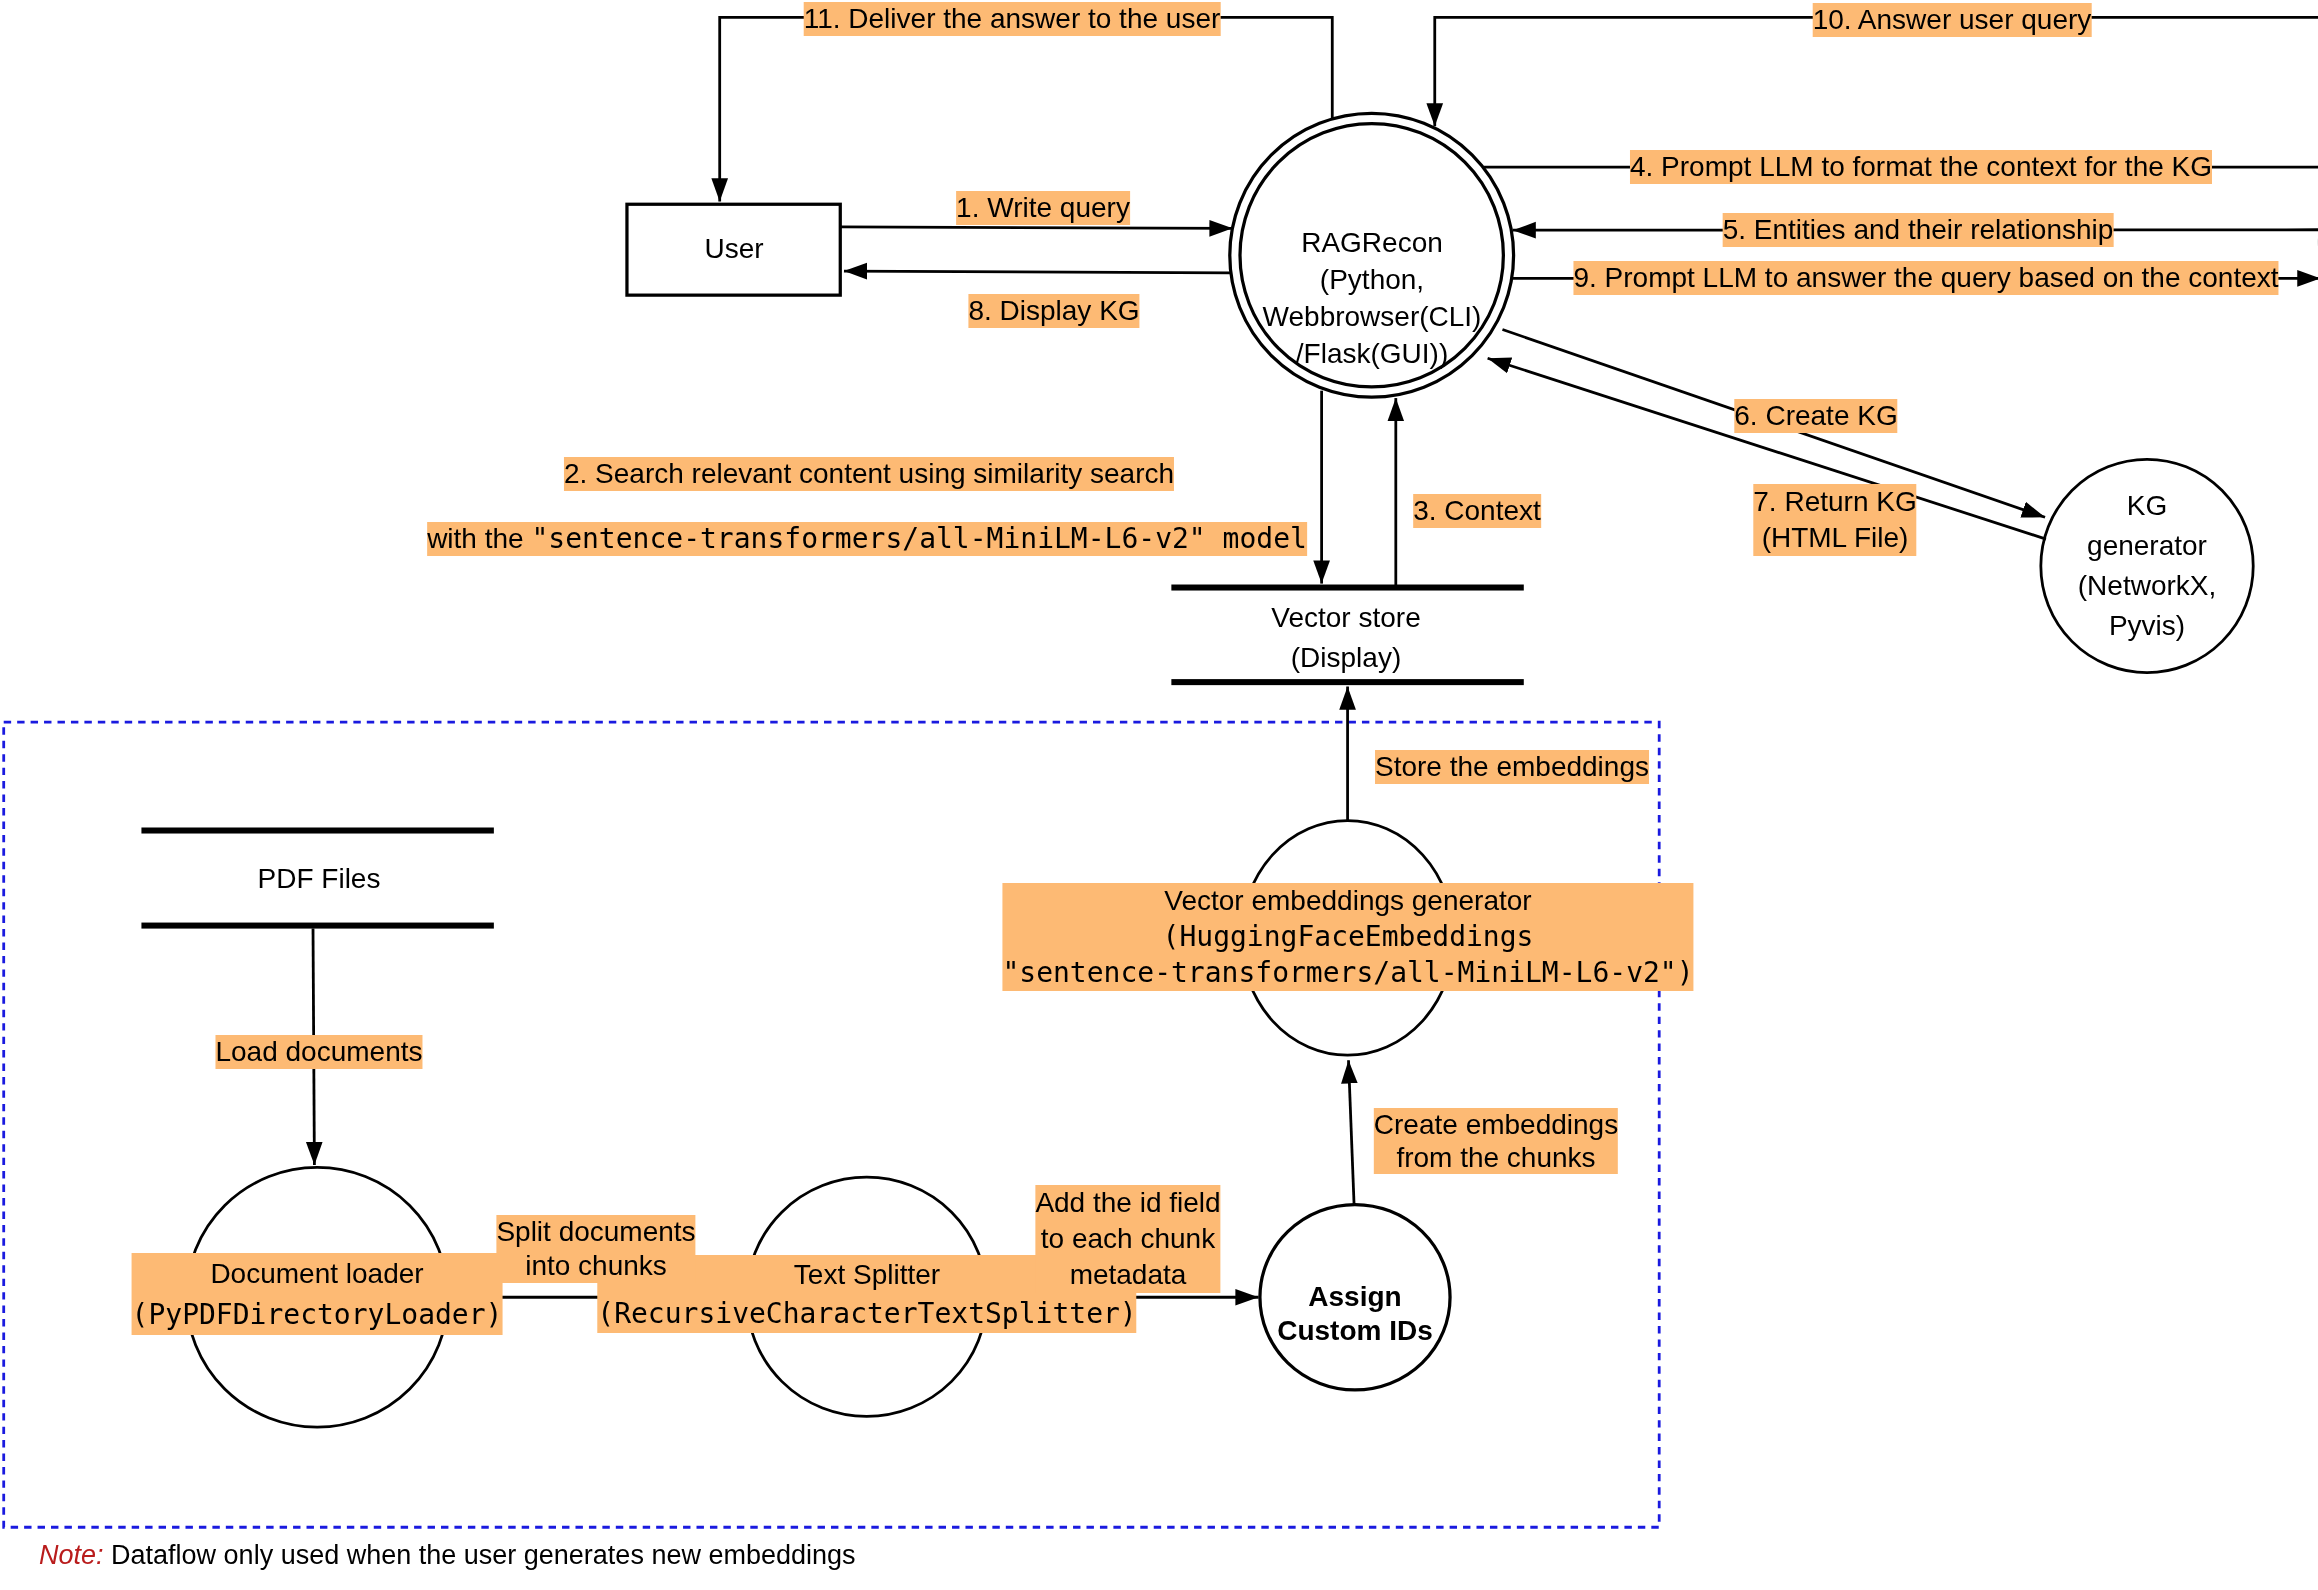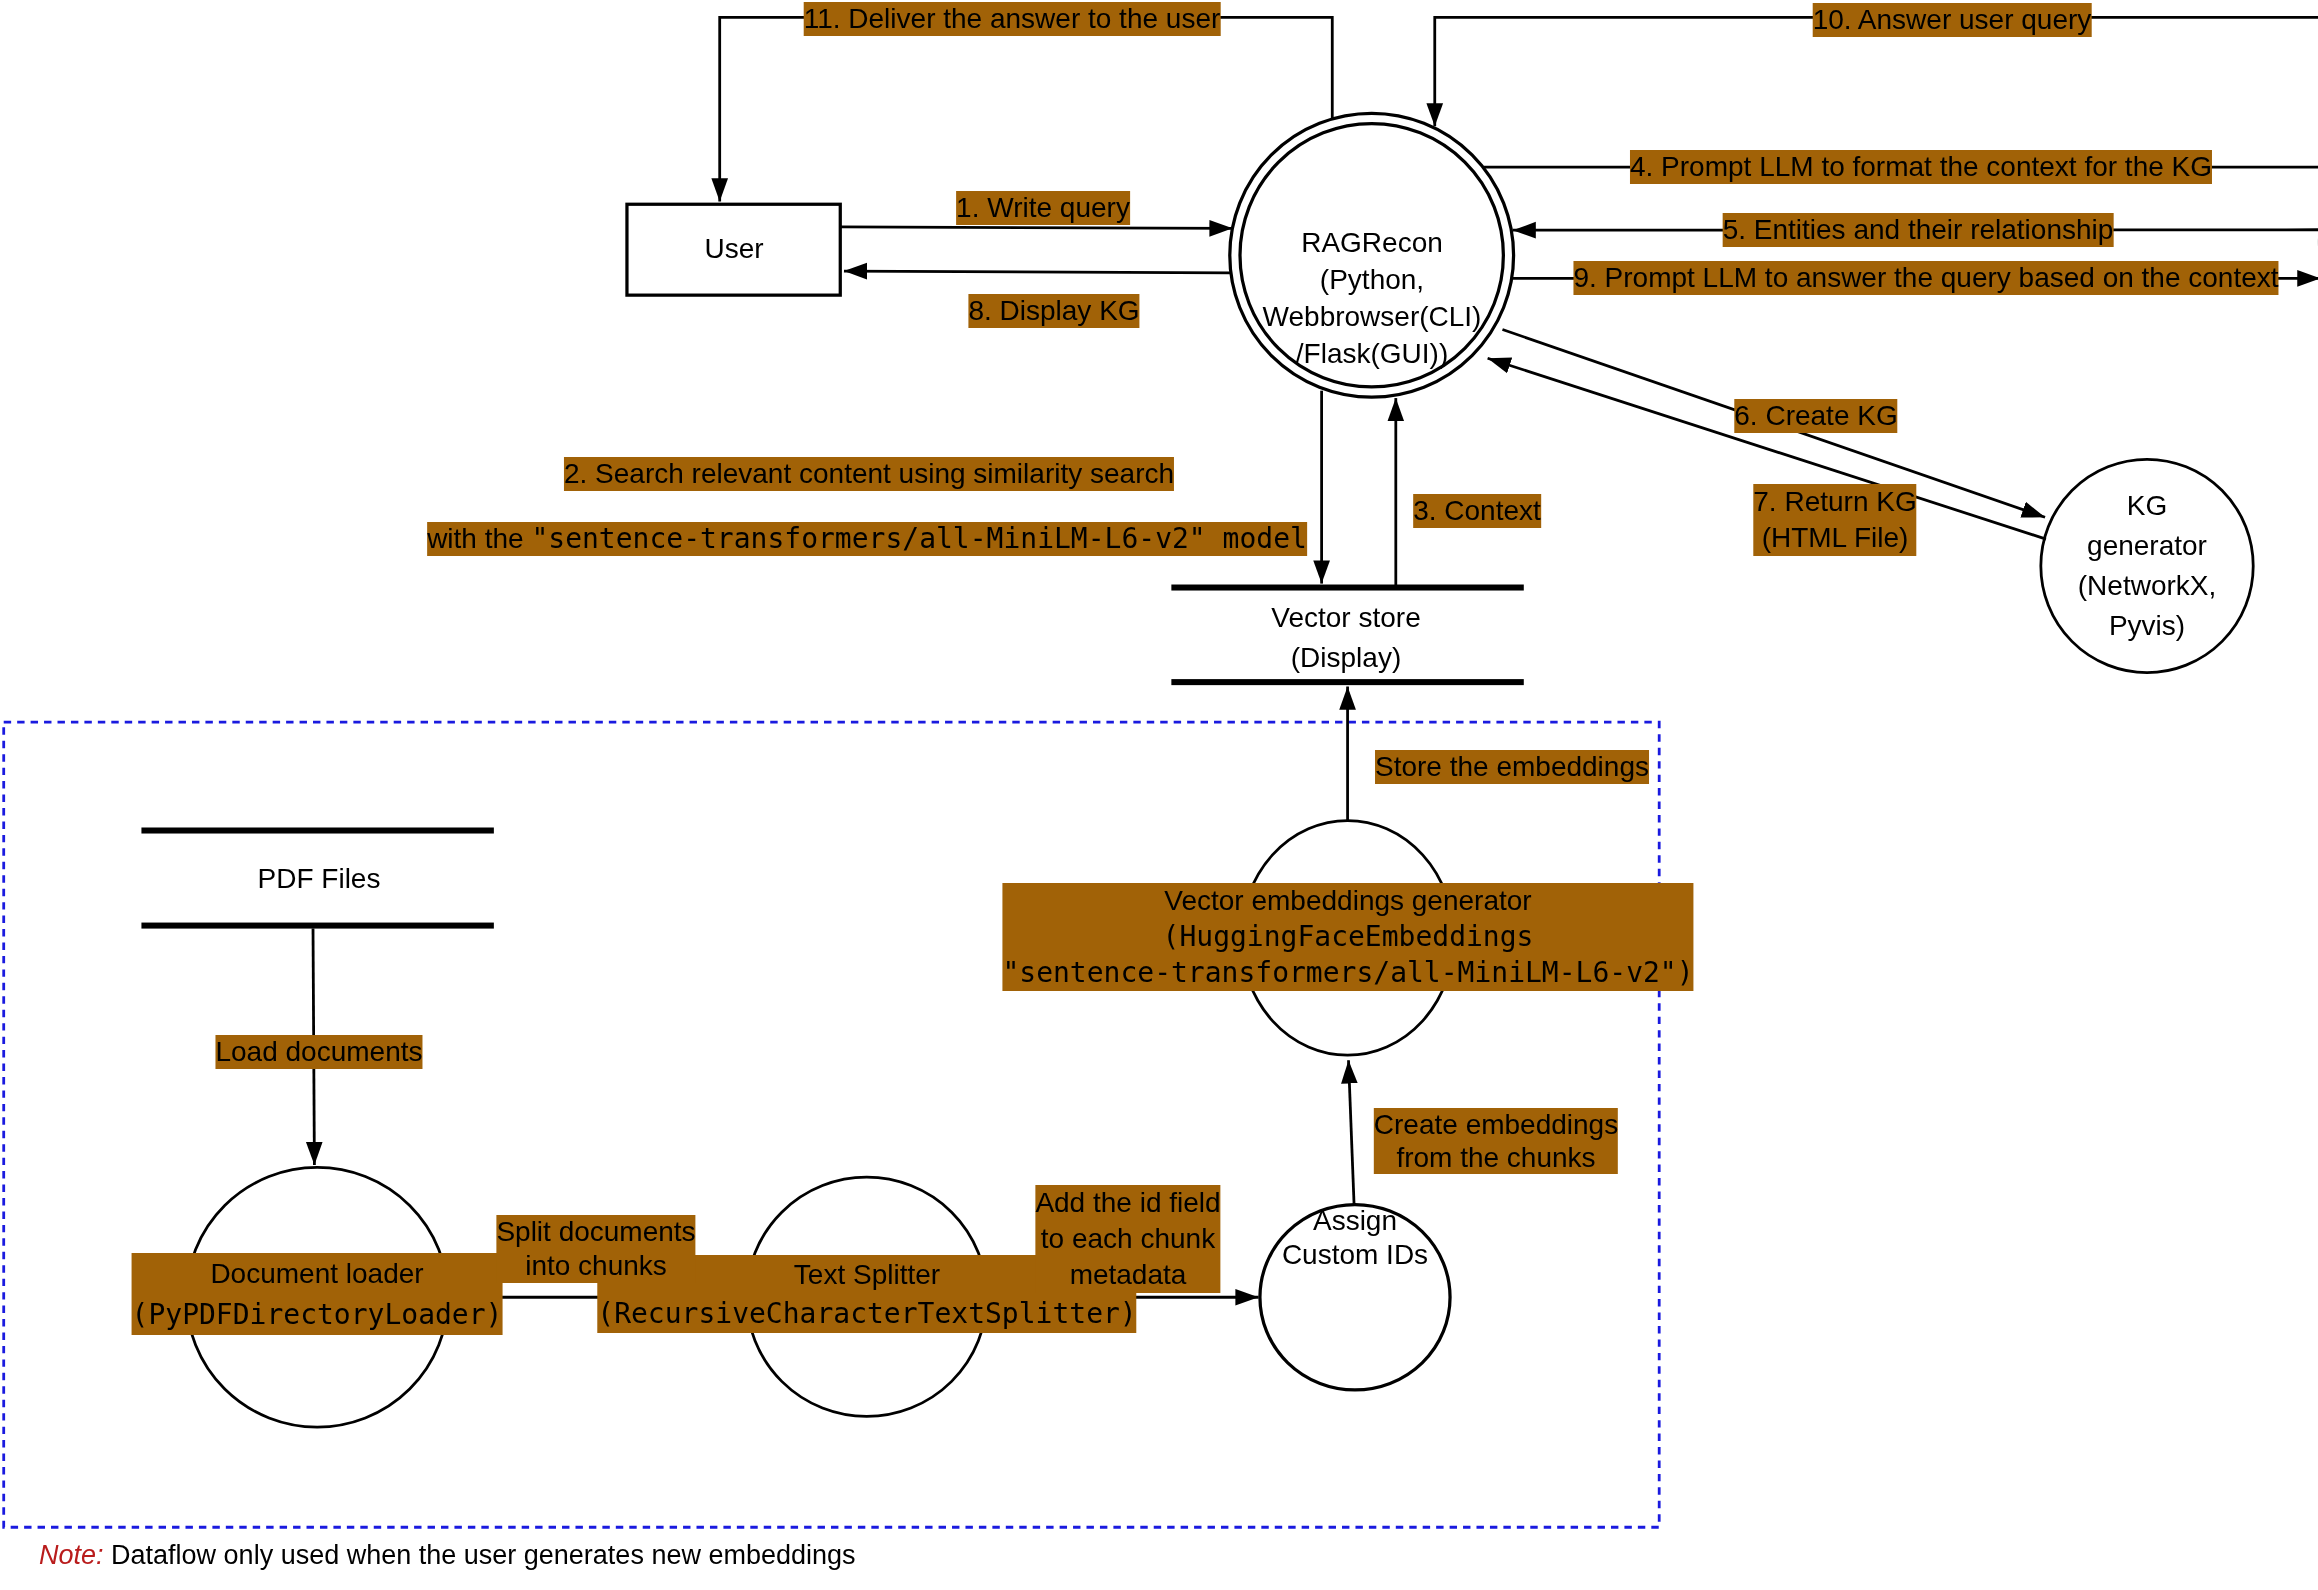--- a/index.html
+++ b/index.html
@@ -1,33 +1,33 @@
 <!DOCTYPE html>
 <html style="font-size:7.4px"><head>
 <meta charset="utf-8">
 <style>
   html,body{margin:0;padding:0;background:#ffffff;}
   #canvas{position:relative;width:3202px;height:1591px;background:#ffffff;overflow:hidden;
           font-family:"Liberation Sans",sans-serif;color:#000;}
   #shapes{position:absolute;left:0;top:0;z-index:1;}
   .lbl{position:absolute;transform:translate(-50%,-50%);font-size:28px;line-height:34px;
-       white-space:nowrap;text-align:center;background:#a16207;z-index:2;}
+       white-space:nowrap;text-align:center;background:#fdba74;z-index:2;}
   .nobg{background:transparent;}
   .mono{font-family:"DejaVu Sans Mono",monospace;}
   .lh71{line-height:33px}.lh74{line-height:34px}.lh77{line-height:36px}
   .lh78{line-height:36px}.lh80{line-height:37px}.lh85{line-height:39px}.lh86{line-height:40px}
   .lh88{line-height:41px}
   
   [data-name="user-node-label"]{left:734px;top:249px;}
   [data-name="ragrecon-node-label"]{left:1372px;top:255px;margin-top:43px;}
   [data-name="kg-generator-node-label"]{left:2147px;top:566px;}
   [data-name="veg-node-label"]{left:1348px;top:937px;}
   [data-name="document-loader-node-label"]{left:317px;top:1294px;}
   [data-name="text-splitter-node-label"]{left:867px;top:1294px;}
-  [data-name="assign-custom-ids-node-label"]{left:1355px;top:1238px;}
+  [data-name="assign-custom-ids-node-label"]{left:1355px;top:1314px;font-weight:bold;}
   [data-name="vector-store-label"]{left:1346px;top:638px;}
   [data-name="pdf-files-label"]{left:319px;top:879px;}
   [data-name="edge-label-write-query"]{left:1043px;top:208px;}
   [data-name="edge-label-search-line1"]{left:869px;top:474px;}
   [data-name="edge-label-search-line2"]{left:867px;top:539px;}
   [data-name="edge-label-context"]{left:1477px;top:511px;}
   [data-name="edge-label-prompt-format"]{left:1921px;top:167px;}
   [data-name="edge-label-entities"]{left:1918px;top:230px;}
   [data-name="edge-label-create-kg"]{left:1816px;top:416px;}
   [data-name="edge-label-return-kg"]{left:1835px;top:520px;}

